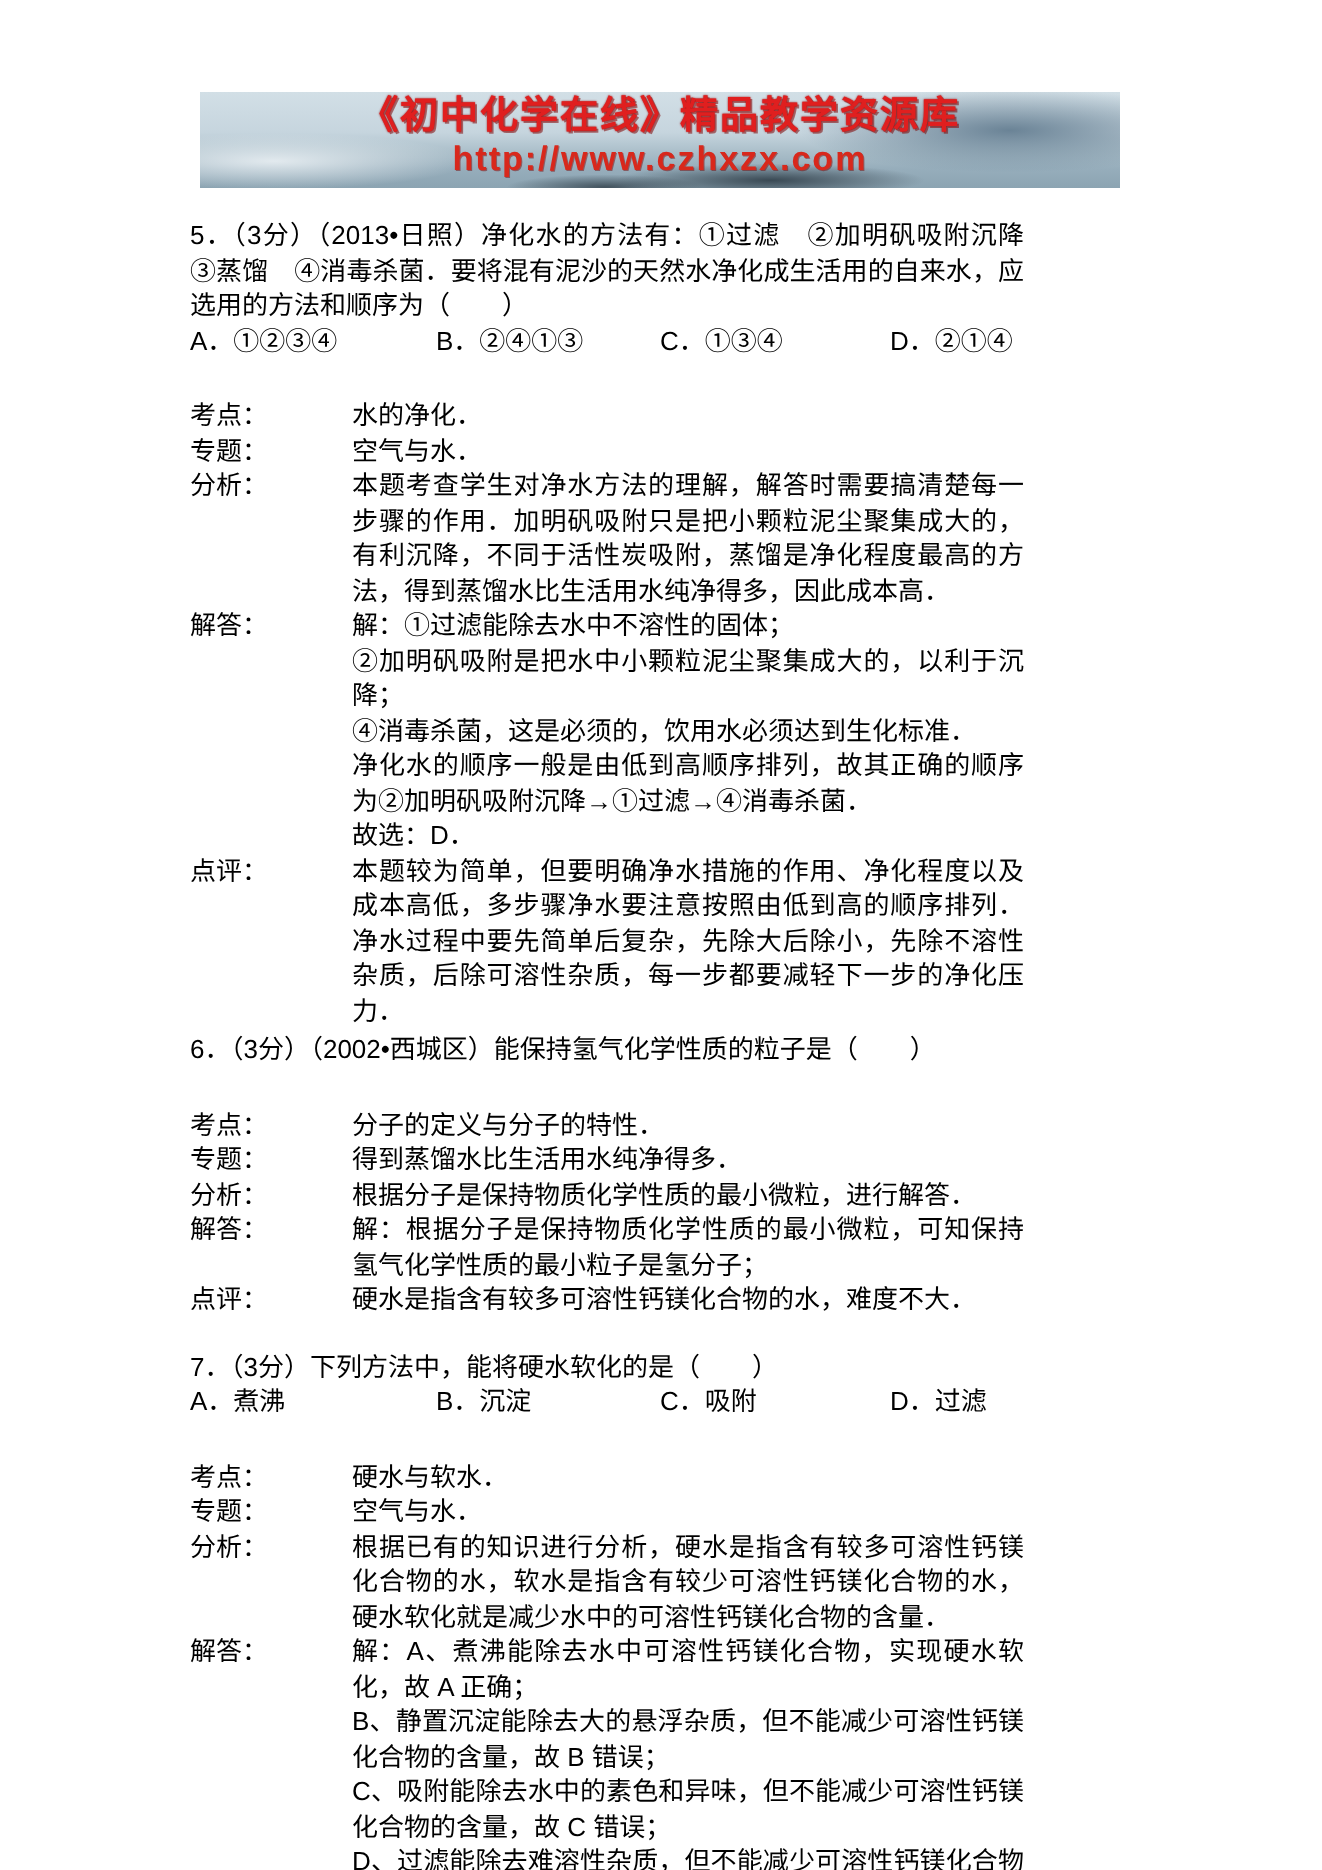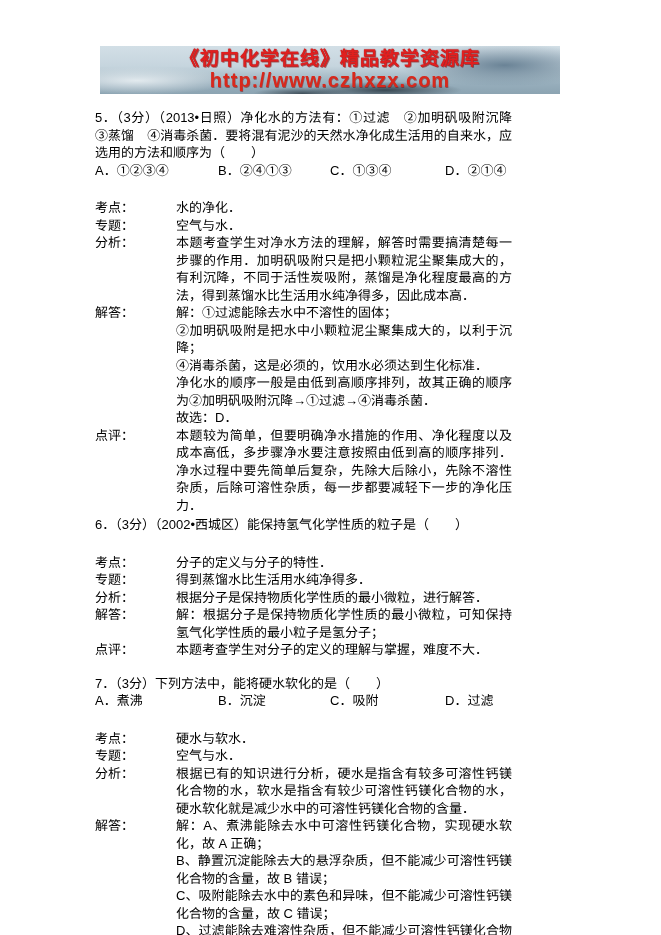--- a/index.html
+++ b/index.html
@@ -37,21 +37,21 @@
     font-size: 19px; line-height: 22px;
     letter-spacing: 1px;
     color: #e01f1f;
     text-shadow: 1px 1px 0 rgba(130,10,10,0.55), 0 0 1px #9b1111;
     white-space: nowrap;
   }
   .banner-url {
     position: absolute; left: 0; top: 24px; width: 100%;
     text-align: center;
     font-weight: bold;
-    font-size: 20px; line-height: 20px;
+    font-size: 17px; line-height: 20px;
     letter-spacing: 1px;
     color: #d8281c;
     text-shadow: 0.5px 0.5px 0 rgba(120,10,10,0.5);
     white-space: nowrap;
   }
   
   .doc {
     font-size: 13px;
     line-height: 17.5px;
     text-align: justify;
@@ -139,21 +139,21 @@
           <span class="scontent">根据分子是保持物质化学性质的最小微粒，进行解答．</span>
         </div>
         <div class="srow">
           <span class="slabel">解答：</span>
           <span class="scontent">
             <div>解：根据分子是保持物质化学性质的最小微粒，可知保持氢气化学性质的最小粒子是氢分子；</div>
           </span>
         </div>
         <div class="srow">
           <span class="slabel">点评：</span>
-          <span class="scontent">本题考查学生对分子的定义的理解与掌握，难度不大．</span>
+          <span class="scontent">硬水是指含有较多可溶性钙镁化合物的水，难度不大．</span>
         </div>
       </div>
     </div>
 
     <div class="question q7">
       <div>7．（3分）下列方法中，能将硬水软化的是（　　）</div>
       <div class="options">
         <span class="opt1">A．煮沸</span>
         <span class="opt2">B．沉淀</span>
         <span class="opt3">C．吸附</span>

